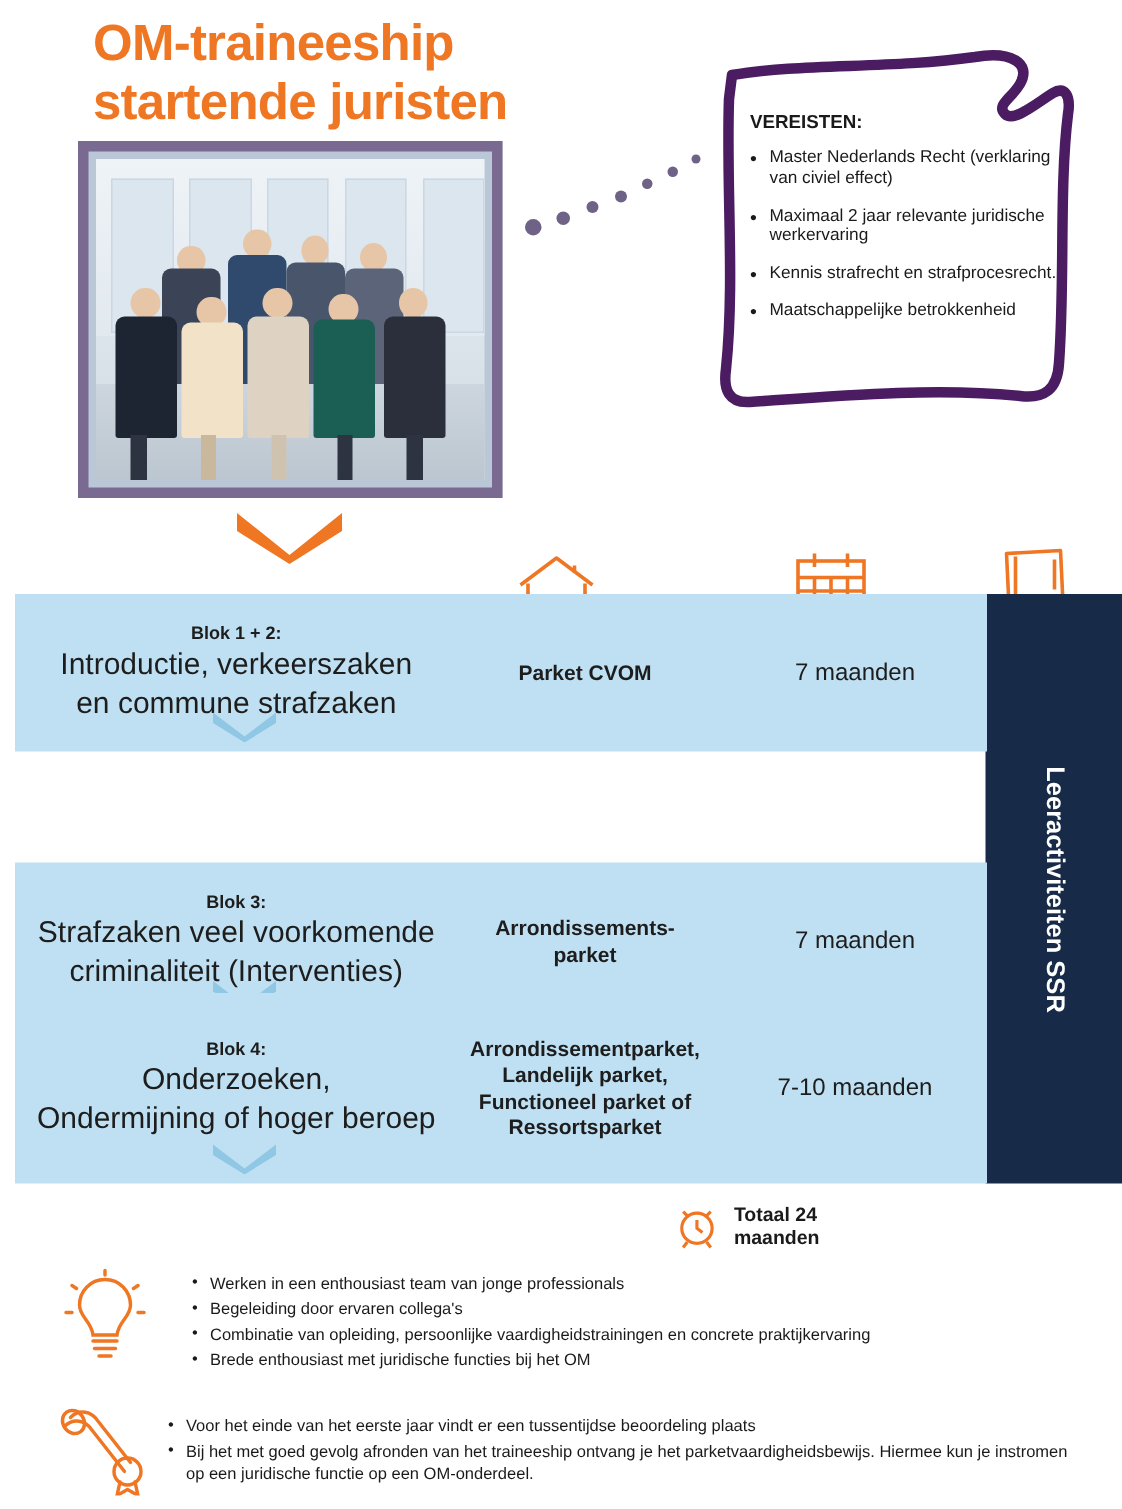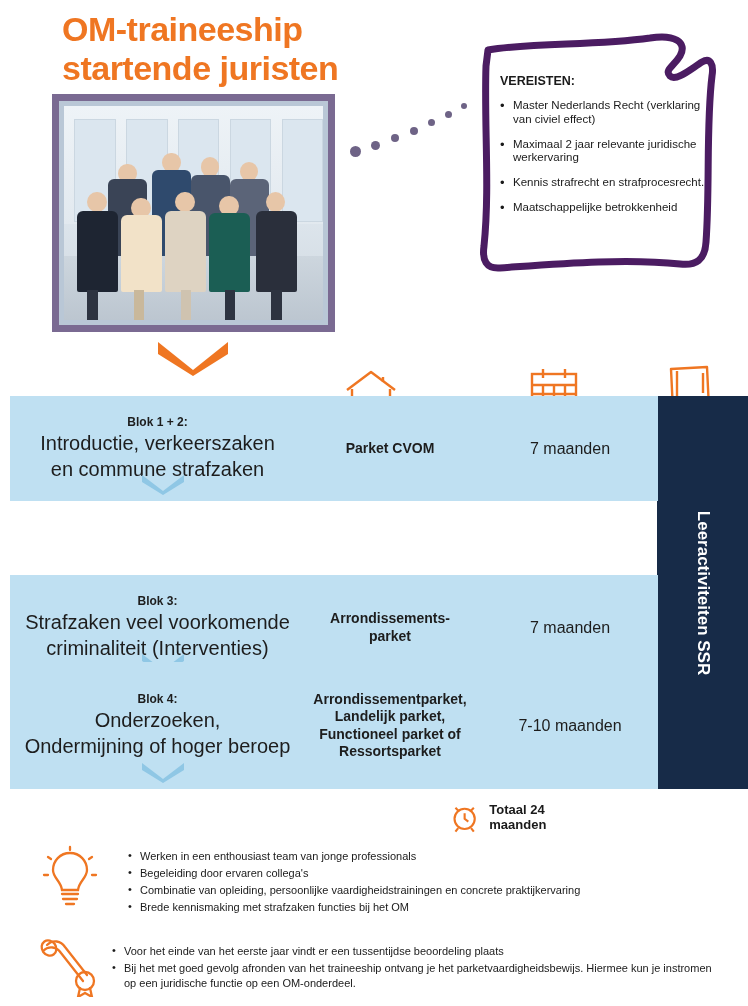--- a/index.html
+++ b/index.html
@@ -303,21 +303,21 @@
     <g fill="none" stroke="#ef7622" stroke-width="2.3" stroke-linecap="round">
       <path d="M28,8 C18,8 11,16 11,25 C11,33 19,36 20,45 L36,45 C37,36 45,33 45,25 C45,16 38,8 28,8 Z"></path>
       <path d="M20,49 L36,49 M21,54 L35,54 M24,59 L32,59"></path>
       <path d="M28,2 L28,5 M6,12 L9,14 M50,12 L47,14 M2,30 L6,30 M54,30 L50,30"></path>
     </g>
   </svg>
   <ul class="bullets1">
     <li>Werken in een enthousiast team van jonge professionals</li>
     <li>Begeleiding door ervaren collega's</li>
     <li>Combinatie van opleiding, persoonlijke vaardigheidstrainingen en concrete praktijkervaring</li>
-    <li>Brede kennismaking met strafzaken functies bij het OM</li>
+    <li>Brede enthousiast met juridische functies bij het OM</li>
   </ul>
 
   <svg class="diploma-icon" width="66" height="62" viewBox="0 0 66 62">
     <g fill="none" stroke="#ef7622" stroke-width="2.3" stroke-linejoin="round" stroke-linecap="round">
       <path d="M12,10 C18,4 26,6 30,12 L52,40"></path>
       <path d="M8,16 C14,10 22,12 26,18 L48,46"></path>
       <ellipse cx="14" cy="13" rx="7" ry="8" transform="rotate(-35 14 13)"></ellipse>
       <circle cx="50" cy="46" r="9"></circle>
       <path d="M45,53 L43,62 L50,58 L57,62 L55,53"></path>
     </g>

